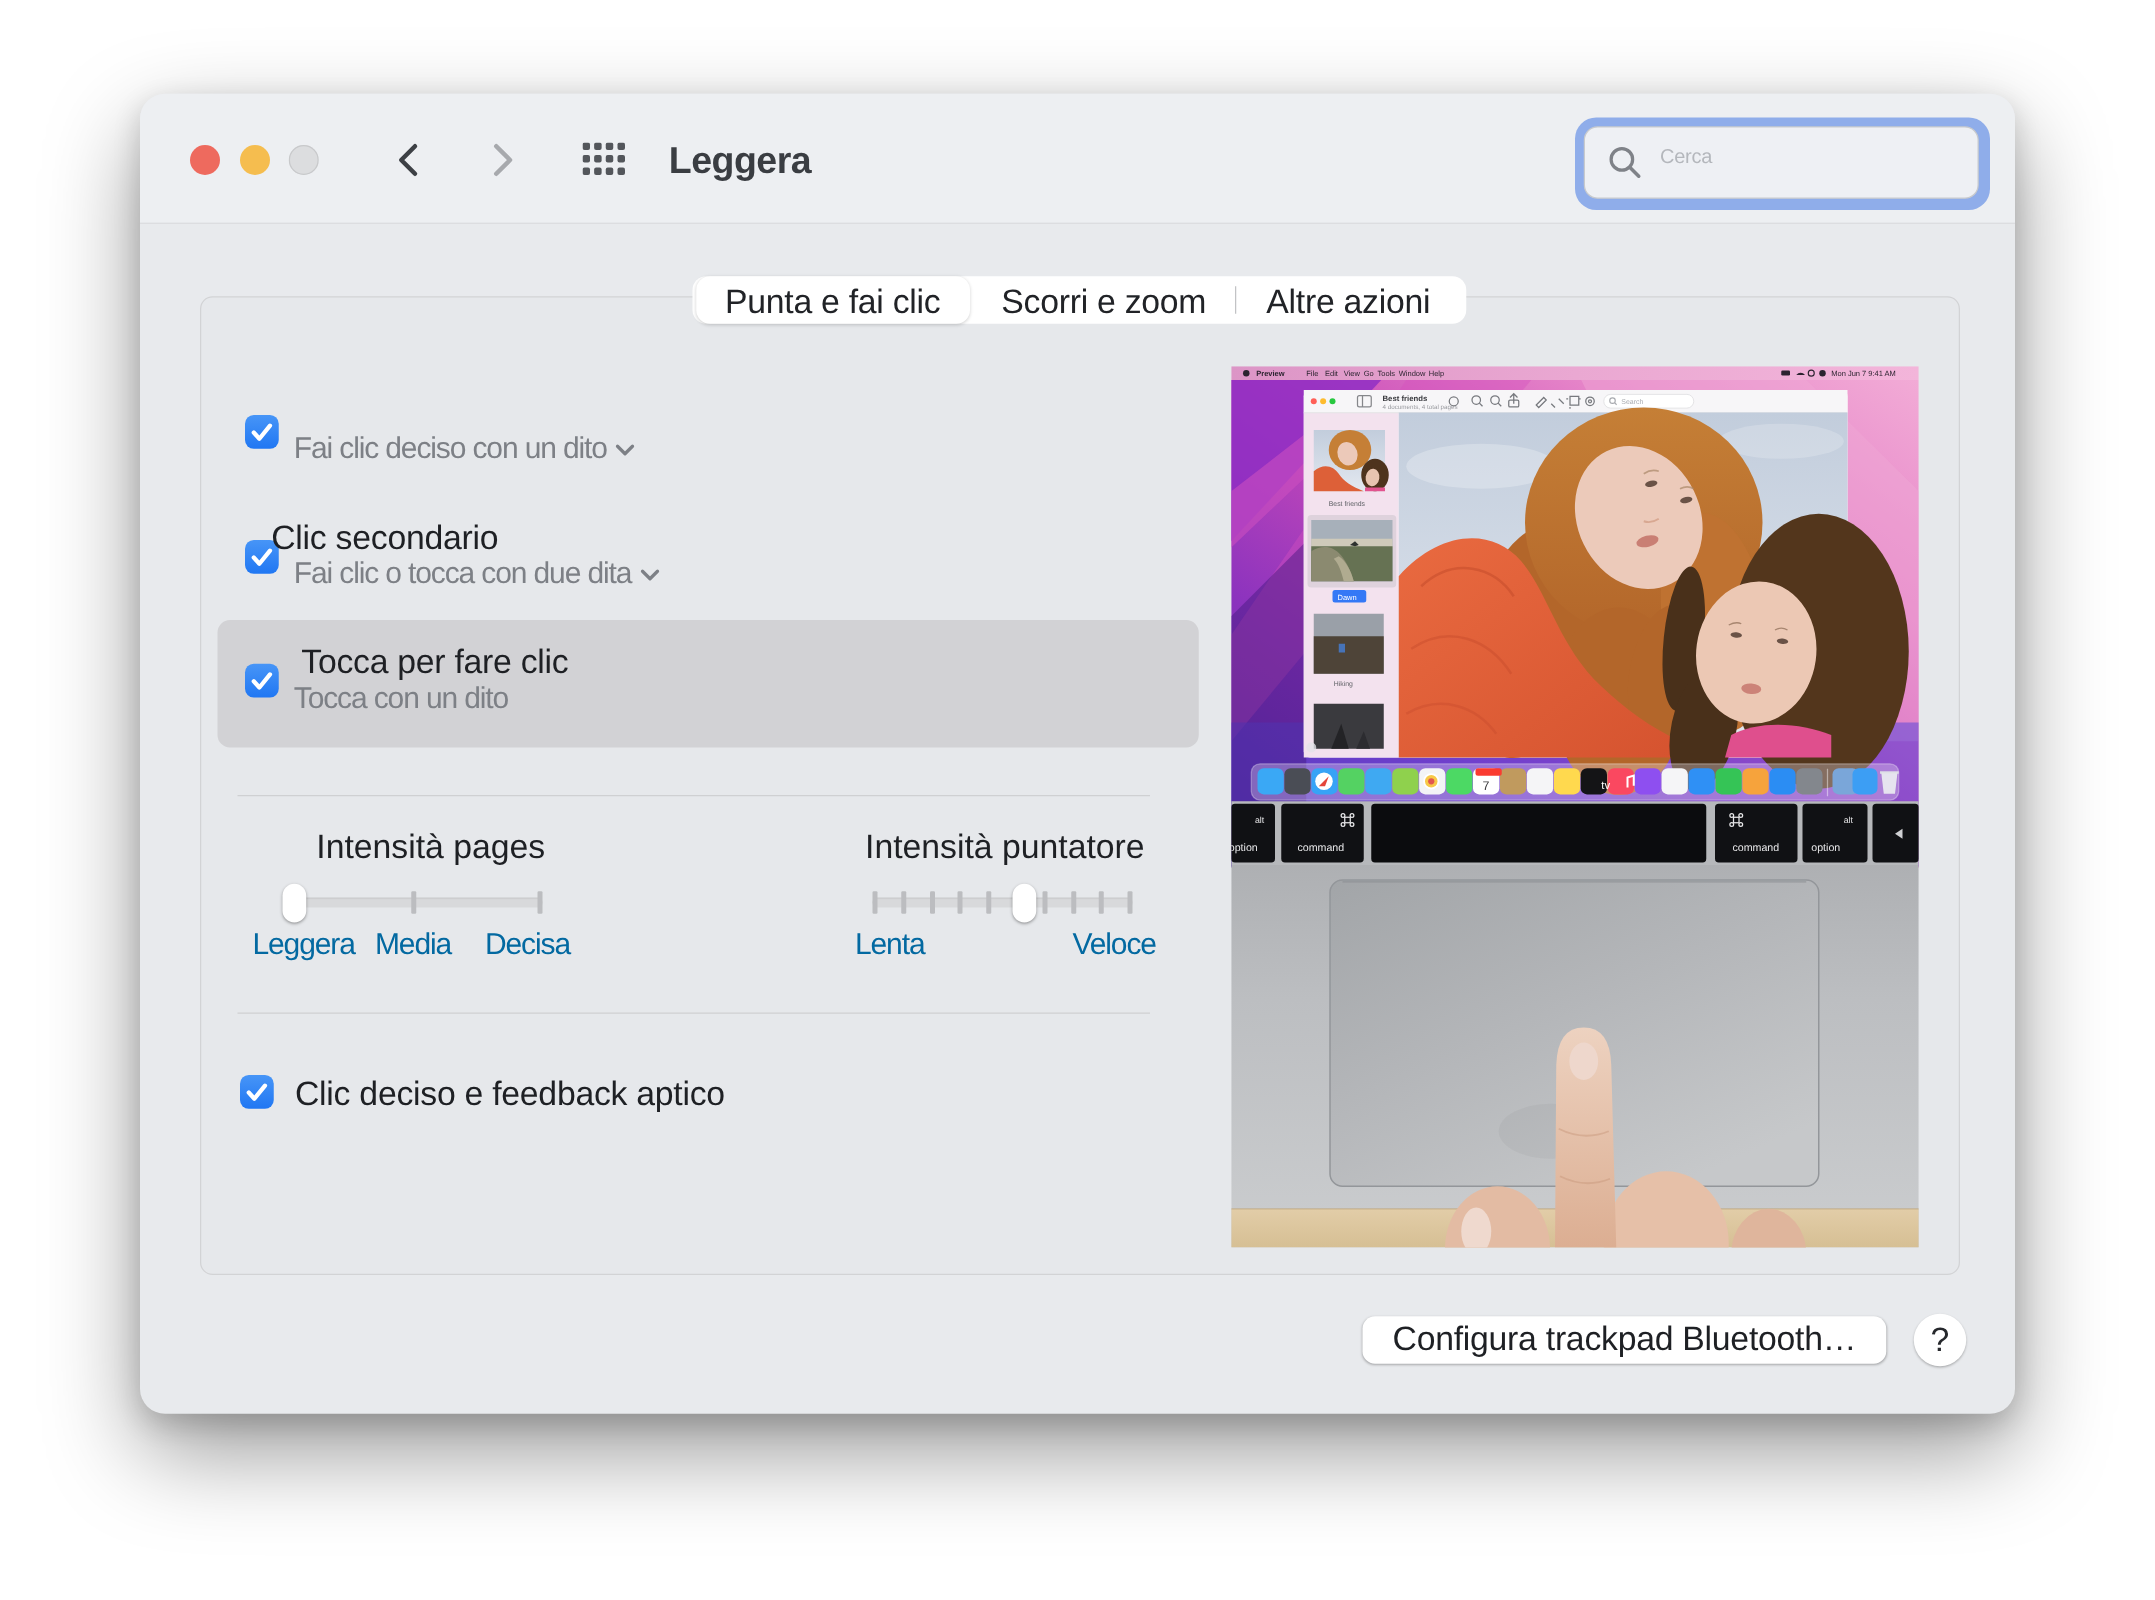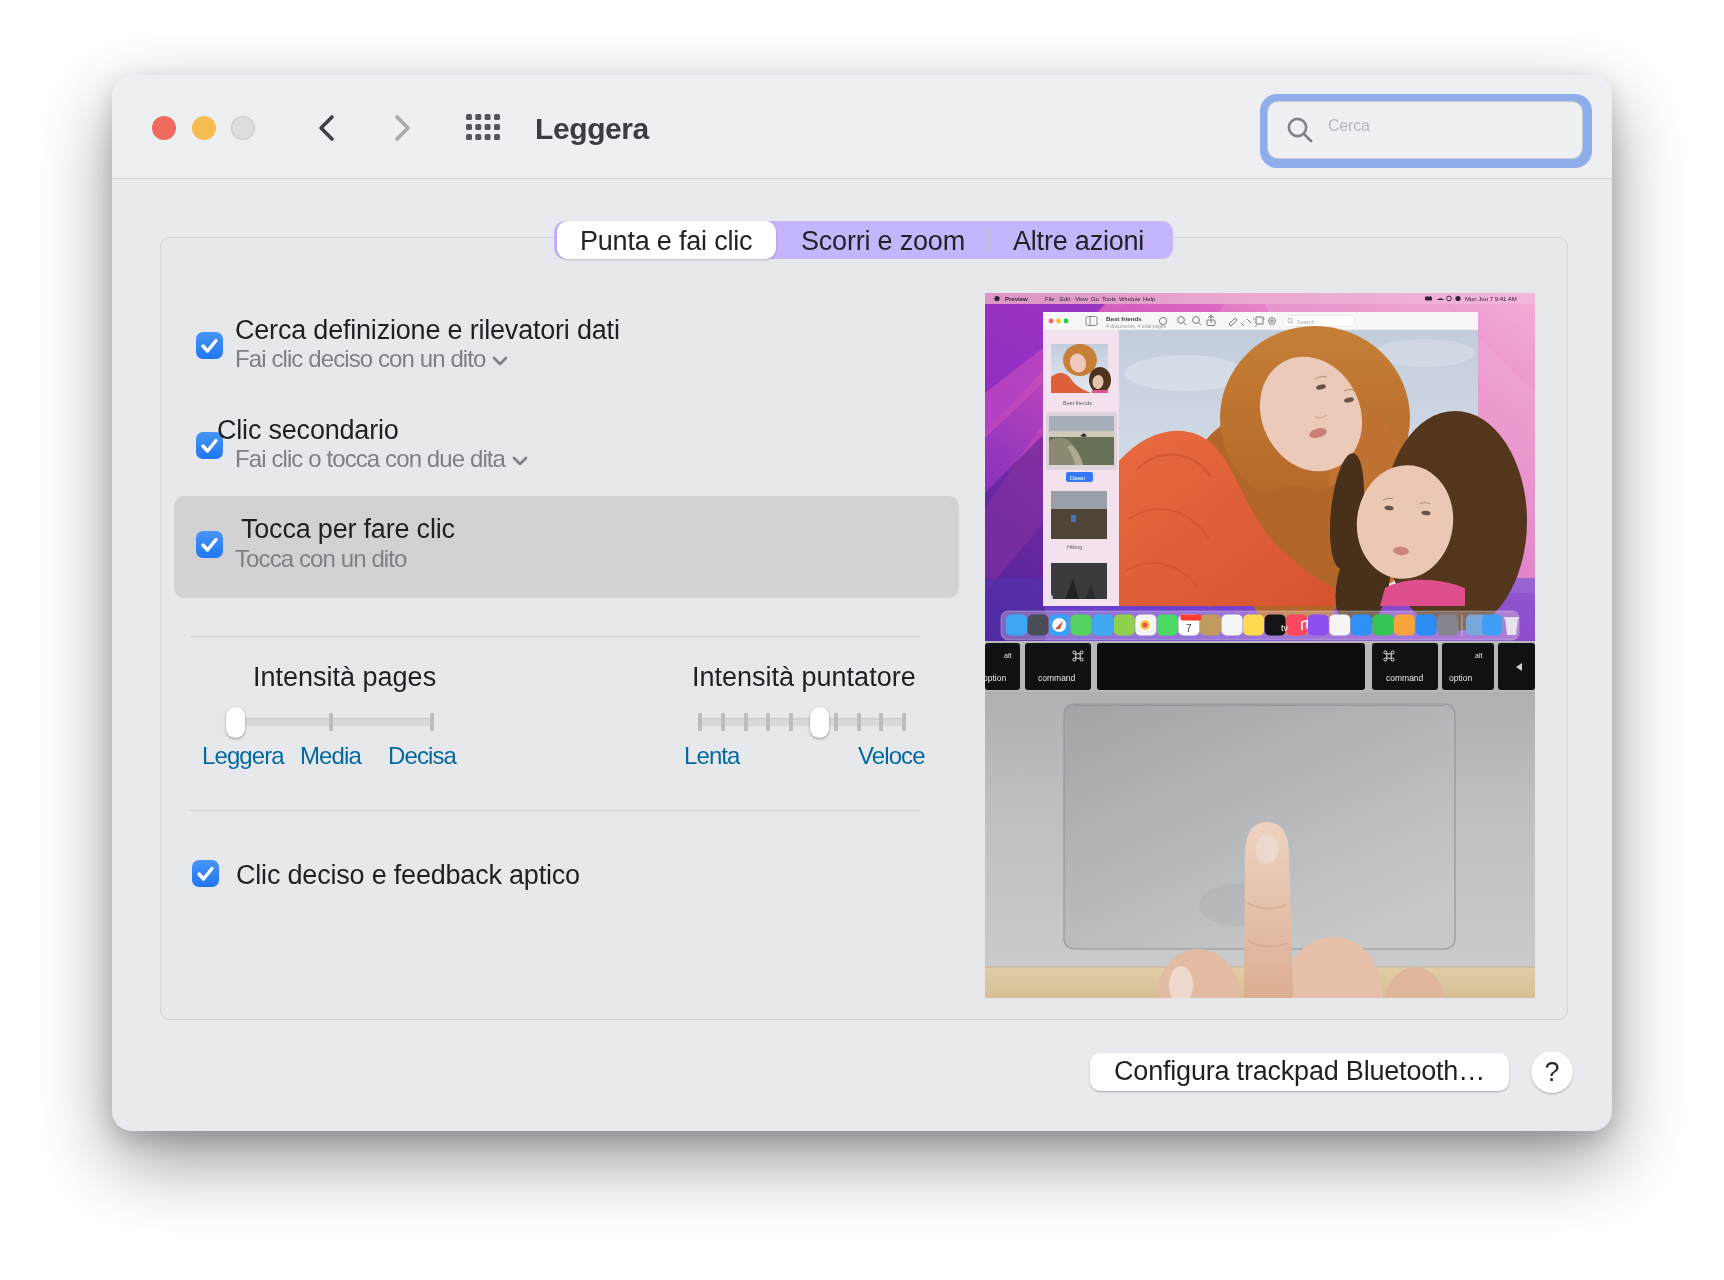--- a/index.html
+++ b/index.html
@@ -7,21 +7,21 @@
   .titlebar{position:absolute;left:0;top:0;width:1500px;height:104px;background:#edeff2;border-radius:20px 20px 0 0;border-bottom:1px solid #d2d3d5;box-sizing:border-box}
   .light{position:absolute;top:41px;width:24px;height:24px;border-radius:50%}
   .l-red{left:40px;background:#ee6a5e}
   .l-yel{left:80px;background:#f5bd4f}
   .l-gry{left:119px;background:#dcdddf;box-shadow:inset 0 0 0 1px #c8c9cb}
   .navchev{position:absolute;top:39px;width:22px;height:28px}
   .title{position:absolute;left:423px;top:37px;font-size:30px;font-weight:700;color:#3a3d42;letter-spacing:-0.4px}
   .searchring{position:absolute;left:1148px;top:19px;width:332px;height:74px;border-radius:17px;background:#8fadea}
   .searchfield{position:absolute;left:7px;top:7px;width:316px;height:58px;border-radius:11px;background:#eef0f4;border:1px solid #c8cacd;box-sizing:border-box}
   .searchtxt{position:absolute;left:60px;top:15px;font-size:16px;color:#b4b7bc;letter-spacing:-0.2px}
-  .tabbar{position:absolute;left:442px;top:146px;width:619px;height:38px;border-radius:11px;background:#c4b5fd;z-index:3}
+  .tabbar{position:absolute;left:442px;top:146px;width:619px;height:38px;border-radius:11px;background:#ffffff;z-index:3}
   .tabsel{position:absolute;left:3px;top:0px;width:219px;height:38px;border-radius:11px;background:#ffffff;box-shadow:0 1px 3px rgba(0,0,0,.18)}
   .tabtxt{position:absolute;top:5px;font-size:27px;color:#212327;white-space:nowrap;letter-spacing:-0.2px}
   .tabsep{position:absolute;left:434px;top:8px;width:1px;height:22px;background:#c2c3c5}
   .panel{position:absolute;left:48px;top:162px;width:1408px;height:783px;border-radius:10px;background:#e6e8eb;border:1px solid #d2d3d5;box-sizing:border-box}
   .cb{position:absolute;width:27px;height:27px;border-radius:7px;background:linear-gradient(#4795f7,#2077f3)}
   .cb svg{position:absolute;left:0;top:0}
   .rowtitle{position:absolute;font-size:27px;color:#1e2024;letter-spacing:-0.2px;white-space:nowrap}
   .rowsub{position:absolute;font-size:24px;color:#7d8086;letter-spacing:-0.9px;white-space:nowrap}
   .hl{position:absolute;left:13px;top:258px;width:785px;height:102px;border-radius:10px;background:#d2d2d5}
   .sep{position:absolute;left:29px;width:730px;height:1px;background:#cfd0d2}
@@ -83,21 +83,20 @@
     <div class="tabtxt" style="left:459px">Altre azioni</div>
   </div>
 
   <div class="panel">
     <div class="hl"></div>
     <div class="cb" style="left:35px;top:94px">
         <svg width="27" height="27" viewBox="0 0 27 27">
           <path d="M7 14 L11.5 19 L20 8.5" fill="none" stroke="#fff" stroke-width="3.4" stroke-linecap="round" stroke-linejoin="round"></path>
         </svg>
       </div>
-    <div class="rowtitle" style="left:74px;top:77px">Cerca definizione e rilevatori dati</div>
     <div class="rowsub" style="left:74px;top:107px">Fai clic deciso con un dito <svg width="18" height="14" viewBox="0 0 18 14" style="vertical-align:-1px">
           <path d="M3 4 L9 10 L15 4" fill="none" stroke="#7d8086" stroke-width="2.6" stroke-linecap="round" stroke-linejoin="round"></path>
         </svg></div>
 
     <div class="cb" style="left:35px;top:194px">
         <svg width="27" height="27" viewBox="0 0 27 27">
           <path d="M7 14 L11.5 19 L20 8.5" fill="none" stroke="#fff" stroke-width="3.4" stroke-linecap="round" stroke-linejoin="round"></path>
         </svg>
       </div>
     <div class="rowtitle" style="left:56px;top:177px">Clic secondario</div>

